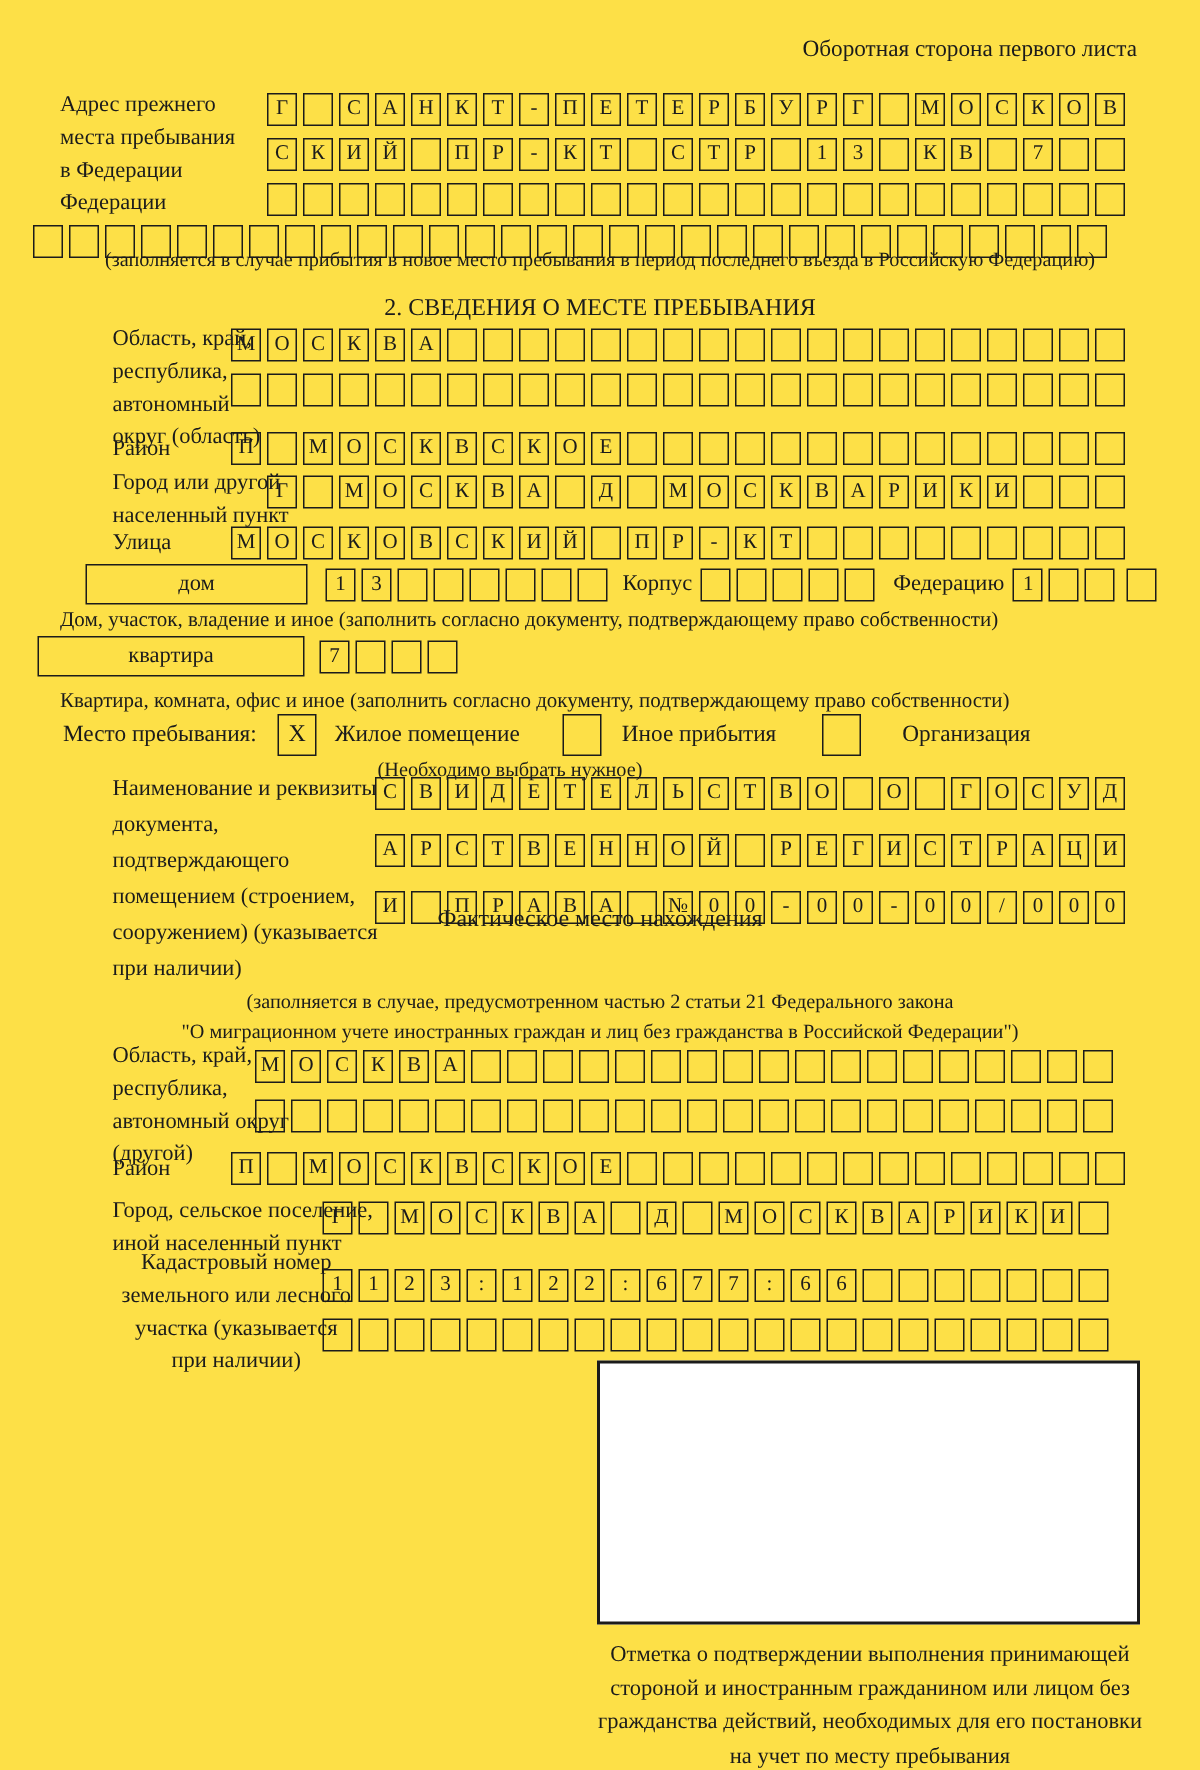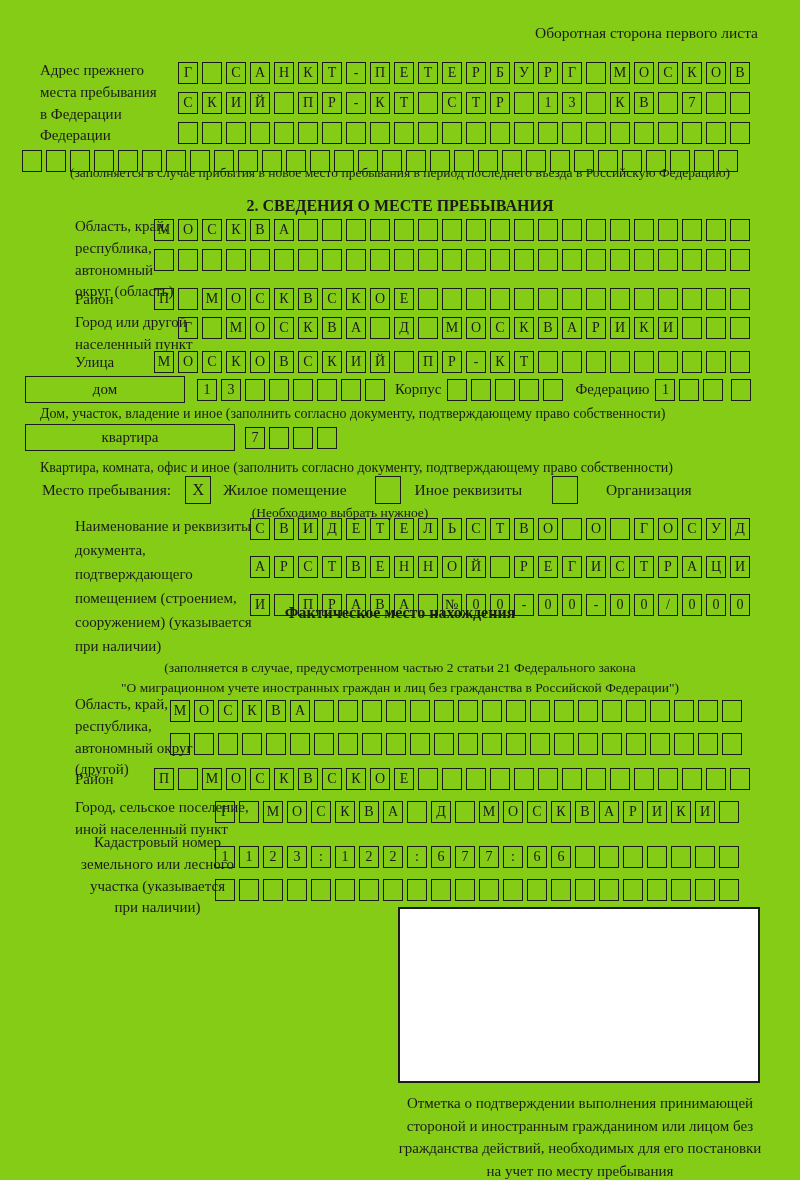--- a/index.html
+++ b/index.html
@@ -1,20 +1,20 @@
 <!DOCTYPE html>
 <html><head>
 <meta charset="utf-8">
 <style>
   html,body{margin:0;padding:0;background:#fff;}
-  #page{position:relative;width:800px;height:1180px;background:#84cc16;
+  #page{position:relative;width:800px;height:1180px;background:#fde047;
         font-family:"Liberation Serif","DejaVu Serif",serif;color:#1b1b1b;overflow:hidden;}
   .abs{position:absolute;}
   .center{width:100%;text-align:center;left:0;}
-  .title{font-weight:bold;font-size:16px;}
+  .title{font-weight:normal;font-size:16px;}
   .note{font-size:13.5px;}
   .label{font-size:15px;line-height:1.45;}
   .grid{display:flex;gap:4px;}
   .grid .cell{box-sizing:border-box;width:20px;height:22px;border:1.5px solid #1b1b1b;
         display:flex;align-items:center;justify-content:center;font-size:14px;}
   .grid-col > .grid{margin-bottom:8px;}
   .grid-col.wide > .grid{margin-bottom:11px;}
   .widebox{box-sizing:border-box;border:1.5px solid #1b1b1b;height:27px;
         display:flex;align-items:center;justify-content:center;font-size:15px;}
   .inline-row{display:flex;align-items:center;}
@@ -300,21 +300,21 @@
       <div class="cell"></div>
       <div class="cell"></div>
       <div class="cell"></div>
       <div class="cell"></div>
       <div class="cell"></div>
       <div class="cell"></div>
       <div class="cell"></div>
     </div>
 
   <div class="abs inline-row" style="top:376px;left:25px;">
-    <div class="widebox" style="width:160px;">дом</div>
+    <div class="widebox" style="width:148px;margin-left:32px;">дом</div>
     <div class="grid" style="margin-left:12px;">
         <div class="cell">1</div>
         <div class="cell">3</div>
         <div class="cell"></div>
         <div class="cell"></div>
         <div class="cell"></div>
         <div class="cell"></div>
         <div class="cell"></div>
         <div class="cell"></div>
       </div>
@@ -332,36 +332,36 @@
         <div class="cell"></div>
         <div class="cell"></div>
       </div>
     <div class="grid" style="margin-left:8px;">
         <div class="cell"></div>
       </div>
   </div>
   <div class="abs" style="top:406px;left:40px;font-size:14px;">Дом, участок, владение и иное (заполнить согласно документу, подтверждающему право собственности)</div>
 
   <div class="abs inline-row" style="top:424px;left:25px;">
-    <div class="widebox" style="width:210px;">квартира</div>
+    <div class="widebox" style="width:178px;">квартира</div>
     <div class="grid" style="margin-left:10px;">
         <div class="cell">7</div>
         <div class="cell"></div>
         <div class="cell"></div>
         <div class="cell"></div>
       </div>
   </div>
   <div class="abs" style="top:460px;left:40px;font-size:14px;">Квартира, комната, офис и иное (заполнить согласно документу, подтверждающему право собственности)</div>
 
   <div class="abs inline-row" style="top:476px;left:42px;font-size:15.5px;">
     <div>Место пребывания:</div>
     <div class="chk" style="margin-left:14px;">X</div>
     <div style="margin-left:12px;">Жилое помещение</div>
     <div class="chk" style="margin-left:28px;"></div>
-    <div style="margin-left:14px;">Иное реквизиты</div>
+    <div style="margin-left:14px;">Иное прибытия</div>
     <div class="chk" style="margin-left:30px;"></div>
     <div style="margin-left:28px;">Организация</div>
   </div>
   <div class="abs note" style="top:505px;left:140px;width:400px;text-align:center;">(Необходимо выбрать нужное)</div>
 
   <div class="abs label" style="top:514px;left:75px;width:178px;line-height:1.6;">
       <div>Наименование и реквизиты</div>
       <div>документа, подтверждающего</div>
       <div>помещением (строением,</div>
       <div>сооружением) (указывается</div>

